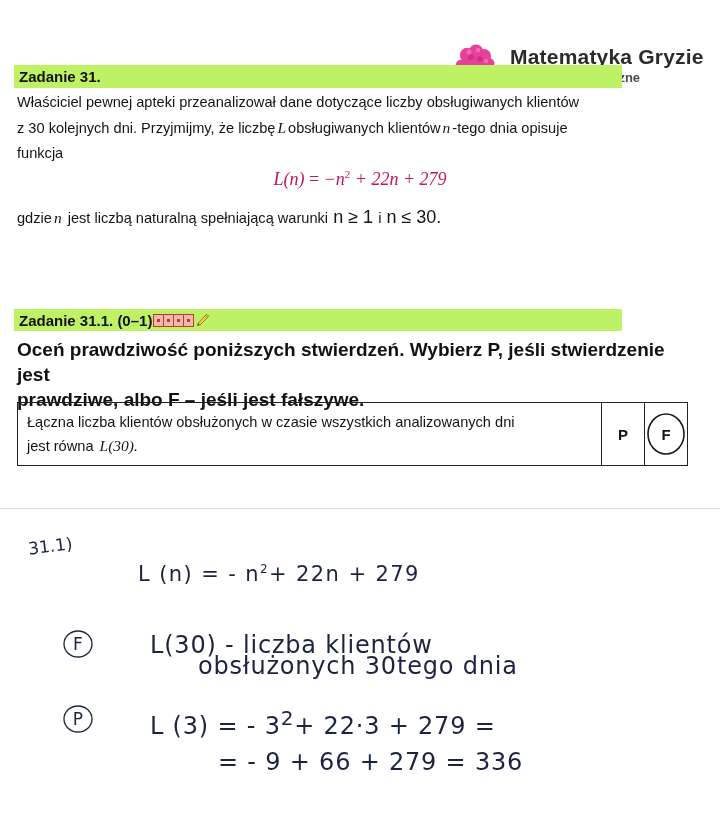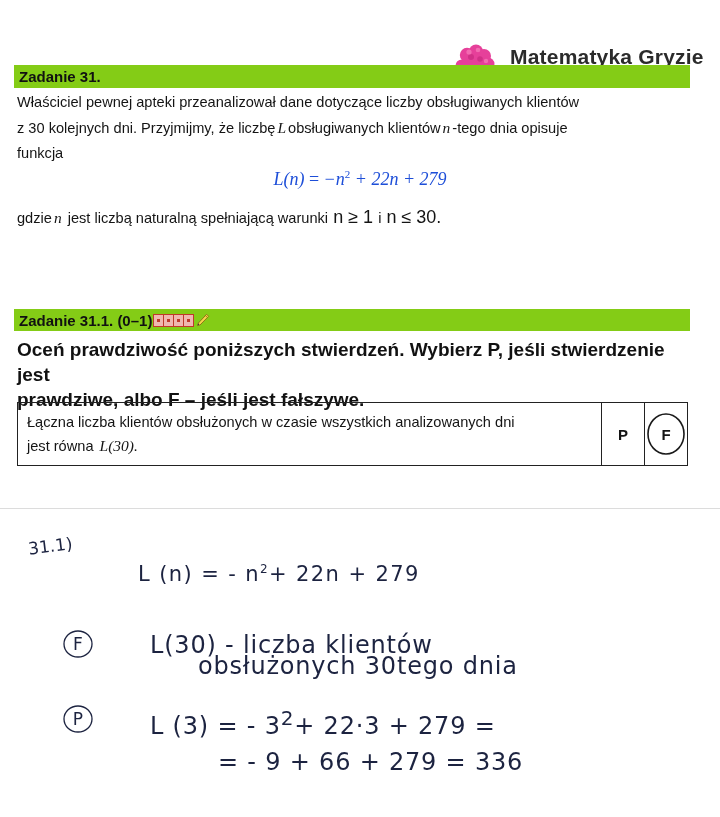--- a/index.html
+++ b/index.html
@@ -53,22 +53,22 @@
     font-weight: bold;
     color: #4a4a52;
     margin-top: 4px;
     white-space: nowrap;
   }
 
   
   .task-bar {
     position: absolute;
     left: 14px;
-    width: 676px;
-    background: #84cc16;
+    width: 608px;
+    background: #bef264;
     box-sizing: border-box;
     padding: 3px 0 3px 5px;
     display: flex;
     align-items: center;
   }
   .task-bar .bar-label {
     font-size: 15px;
     font-weight: bold;
     color: #111;
     white-space: nowrap;
@@ -131,21 +131,21 @@
   }
 
   .formula {
     position: absolute;
     top: 168px;
     left: 0;
     width: 720px;
     text-align: center;
     font-family: "Liberation Serif", serif;
     font-size: 18px;
-    color: #1d4ed8;
+    color: #be185d;
   }
   .formula i { font-style: italic; }
   .formula sup { font-size: 11px; vertical-align: super; }
 
   .instruction {
     position: absolute;
     top: 337px;
     left: 17px;
     width: 660px;
     font-size: 19px;

